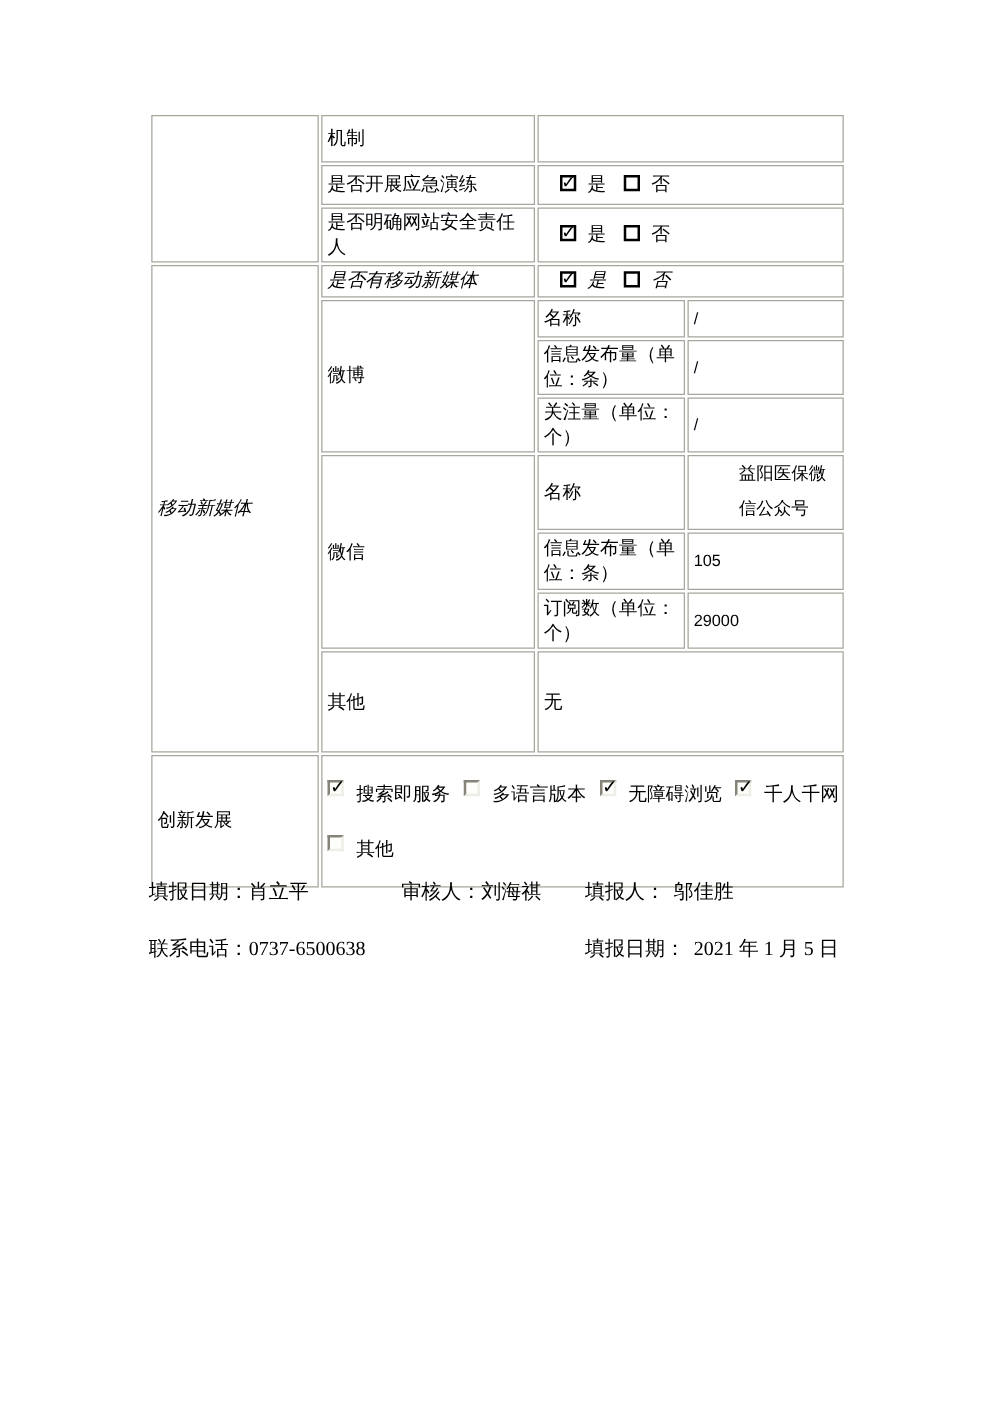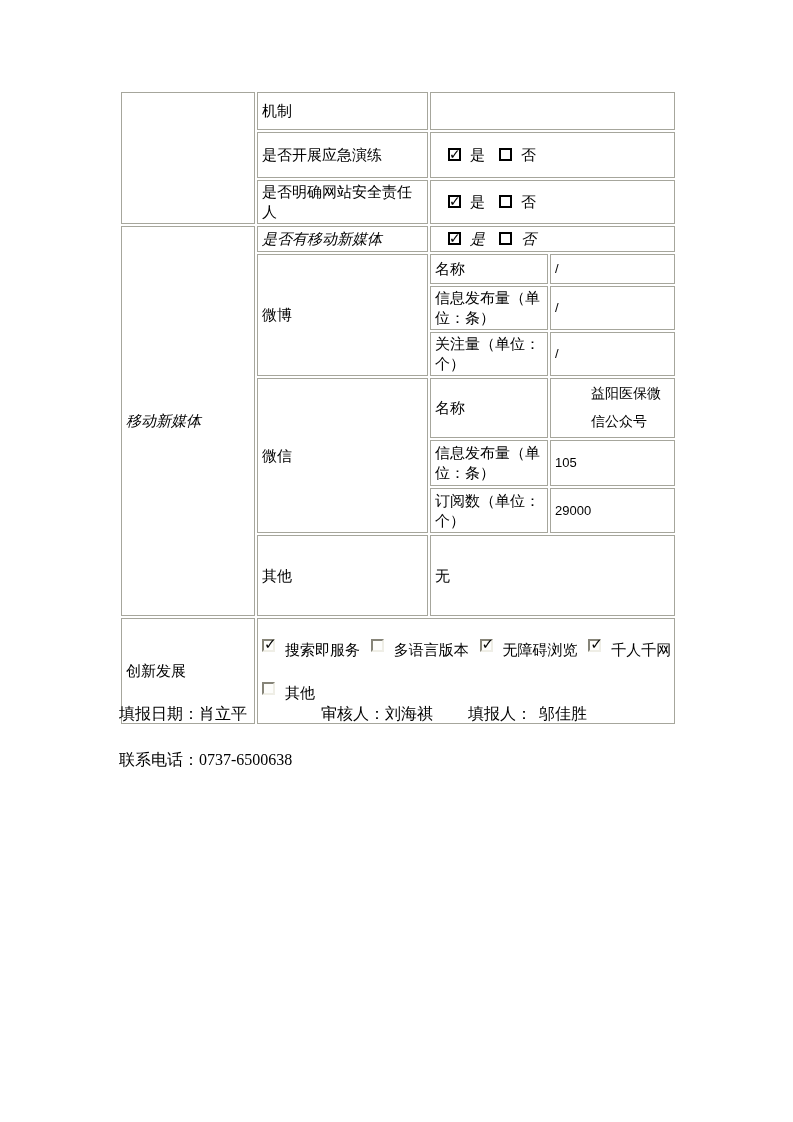--- a/index.html
+++ b/index.html
@@ -20,21 +20,21 @@
   td {
     border: 1px solid #a6a69c;
     vertical-align: middle;
     padding: 1px 4px;
     font-size: 15px;
     line-height: 20px;
     overflow: hidden;
     word-break: break-all;
   }
   tr.r1 td { height: 38px; }
-  tr.r2 td { height: 46px; }
+  tr.r2 td { height: 32px; }
   tr.r3 td { height: 43px; }
   tr.r4 td { height: 26px; font-style: italic; }
   tr.r5 td { height: 30px; }
   tr.r6 td { height: 43px; }
   tr.r7 td { height: 41px; }
   tr.r8 td { height: 46px; }
   tr.r9 td { height: 46px; }
   tr.r10 td { height: 45px; }
   tr.r11 td { height: 81px; }
   tr.r12 td { height: 106px; }
@@ -187,14 +187,17 @@
   </div>
   <div class="fitem" style="left:308px; top:704px;margin-left:13px;">
     <span class="flabel">审核人：</span><span class="fval">刘海祺</span>
   </div>
   <div class="fitem" style="left:468px; top:704px;">
     <span class="flabel">填报人：</span><span class="fval gap">邬佳胜</span>
   </div>
   <div class="fitem" style="left:119px; top:750px;">
     <span class="flabel">联系电话：</span><span class="fval">0737-6500638</span>
   </div>
+  <div class="fitem" style="left:468px; top:750px;">
+    <span class="flabel">填报日期：</span><span class="fval gap">2021 年 1 月 5 日</span>
+  </div>
 
 </div>
 
 </body></html>

